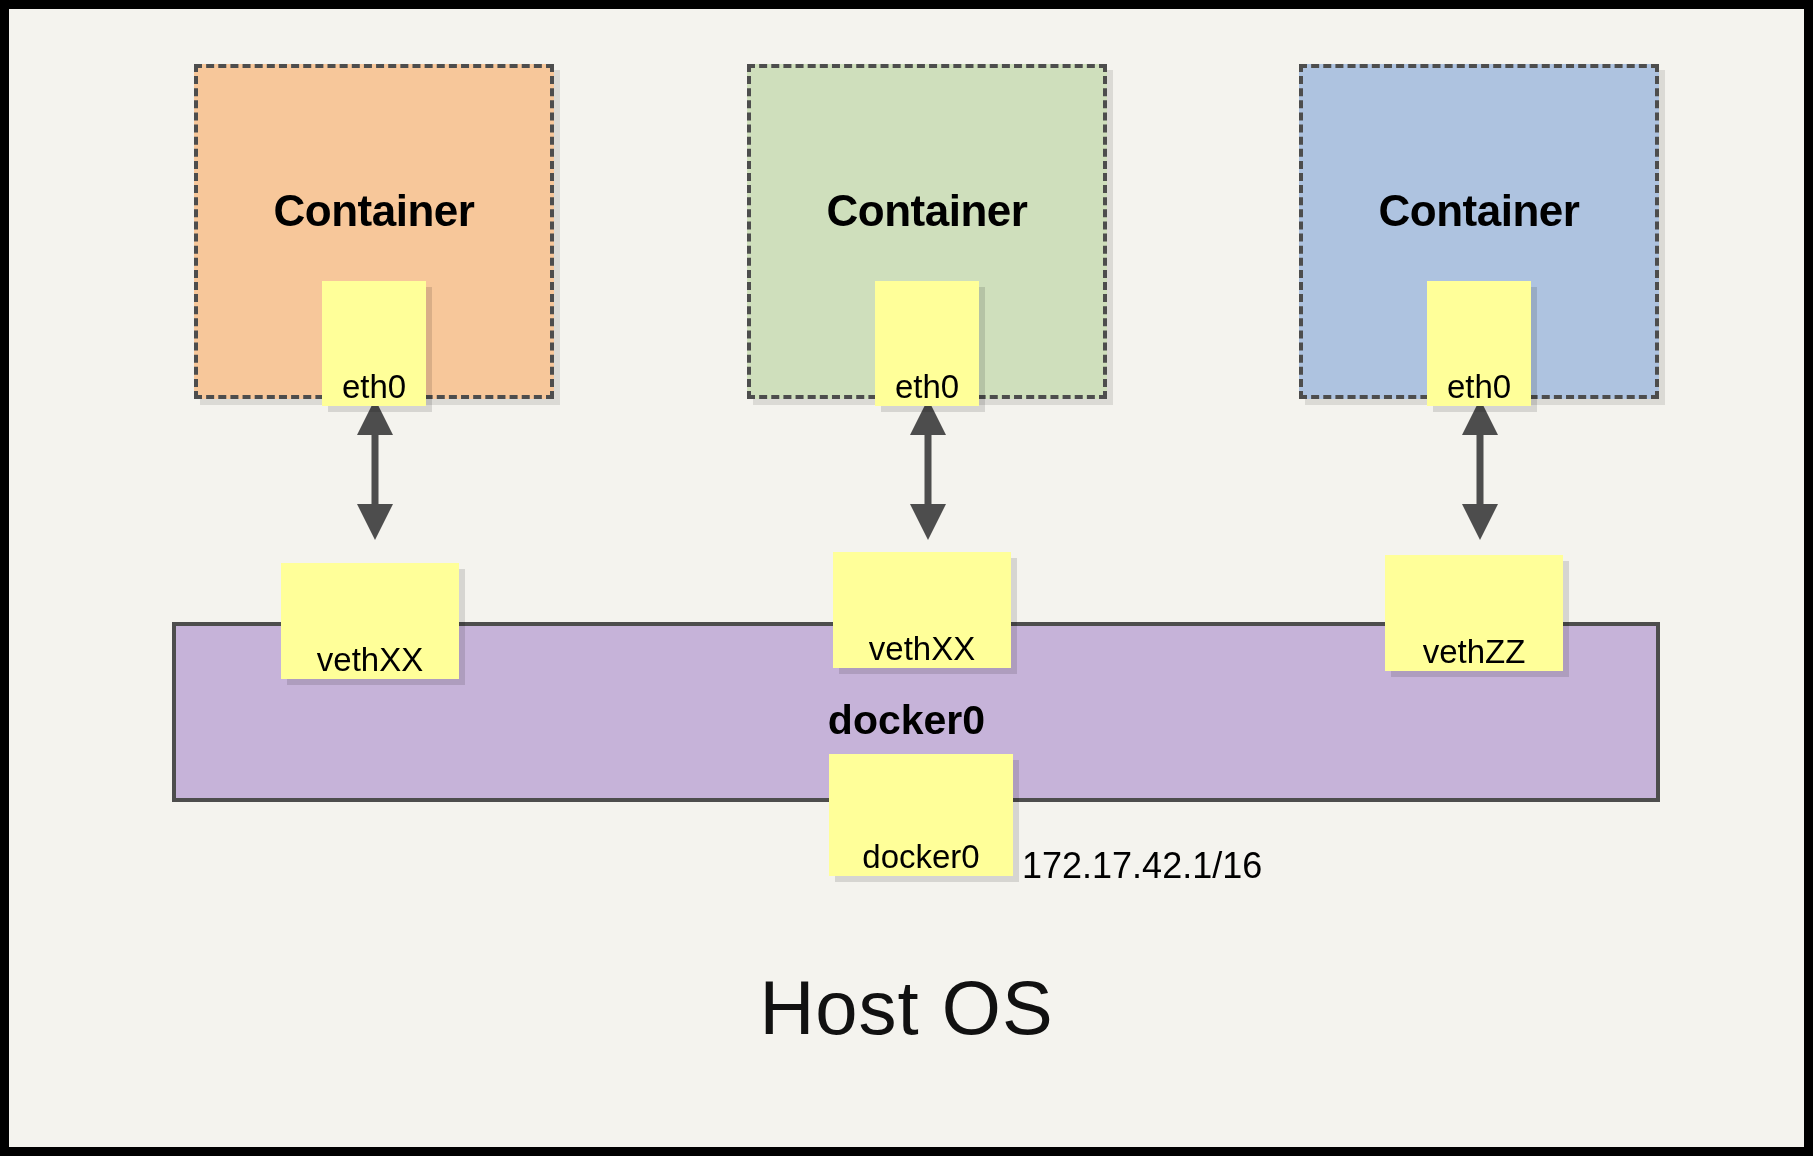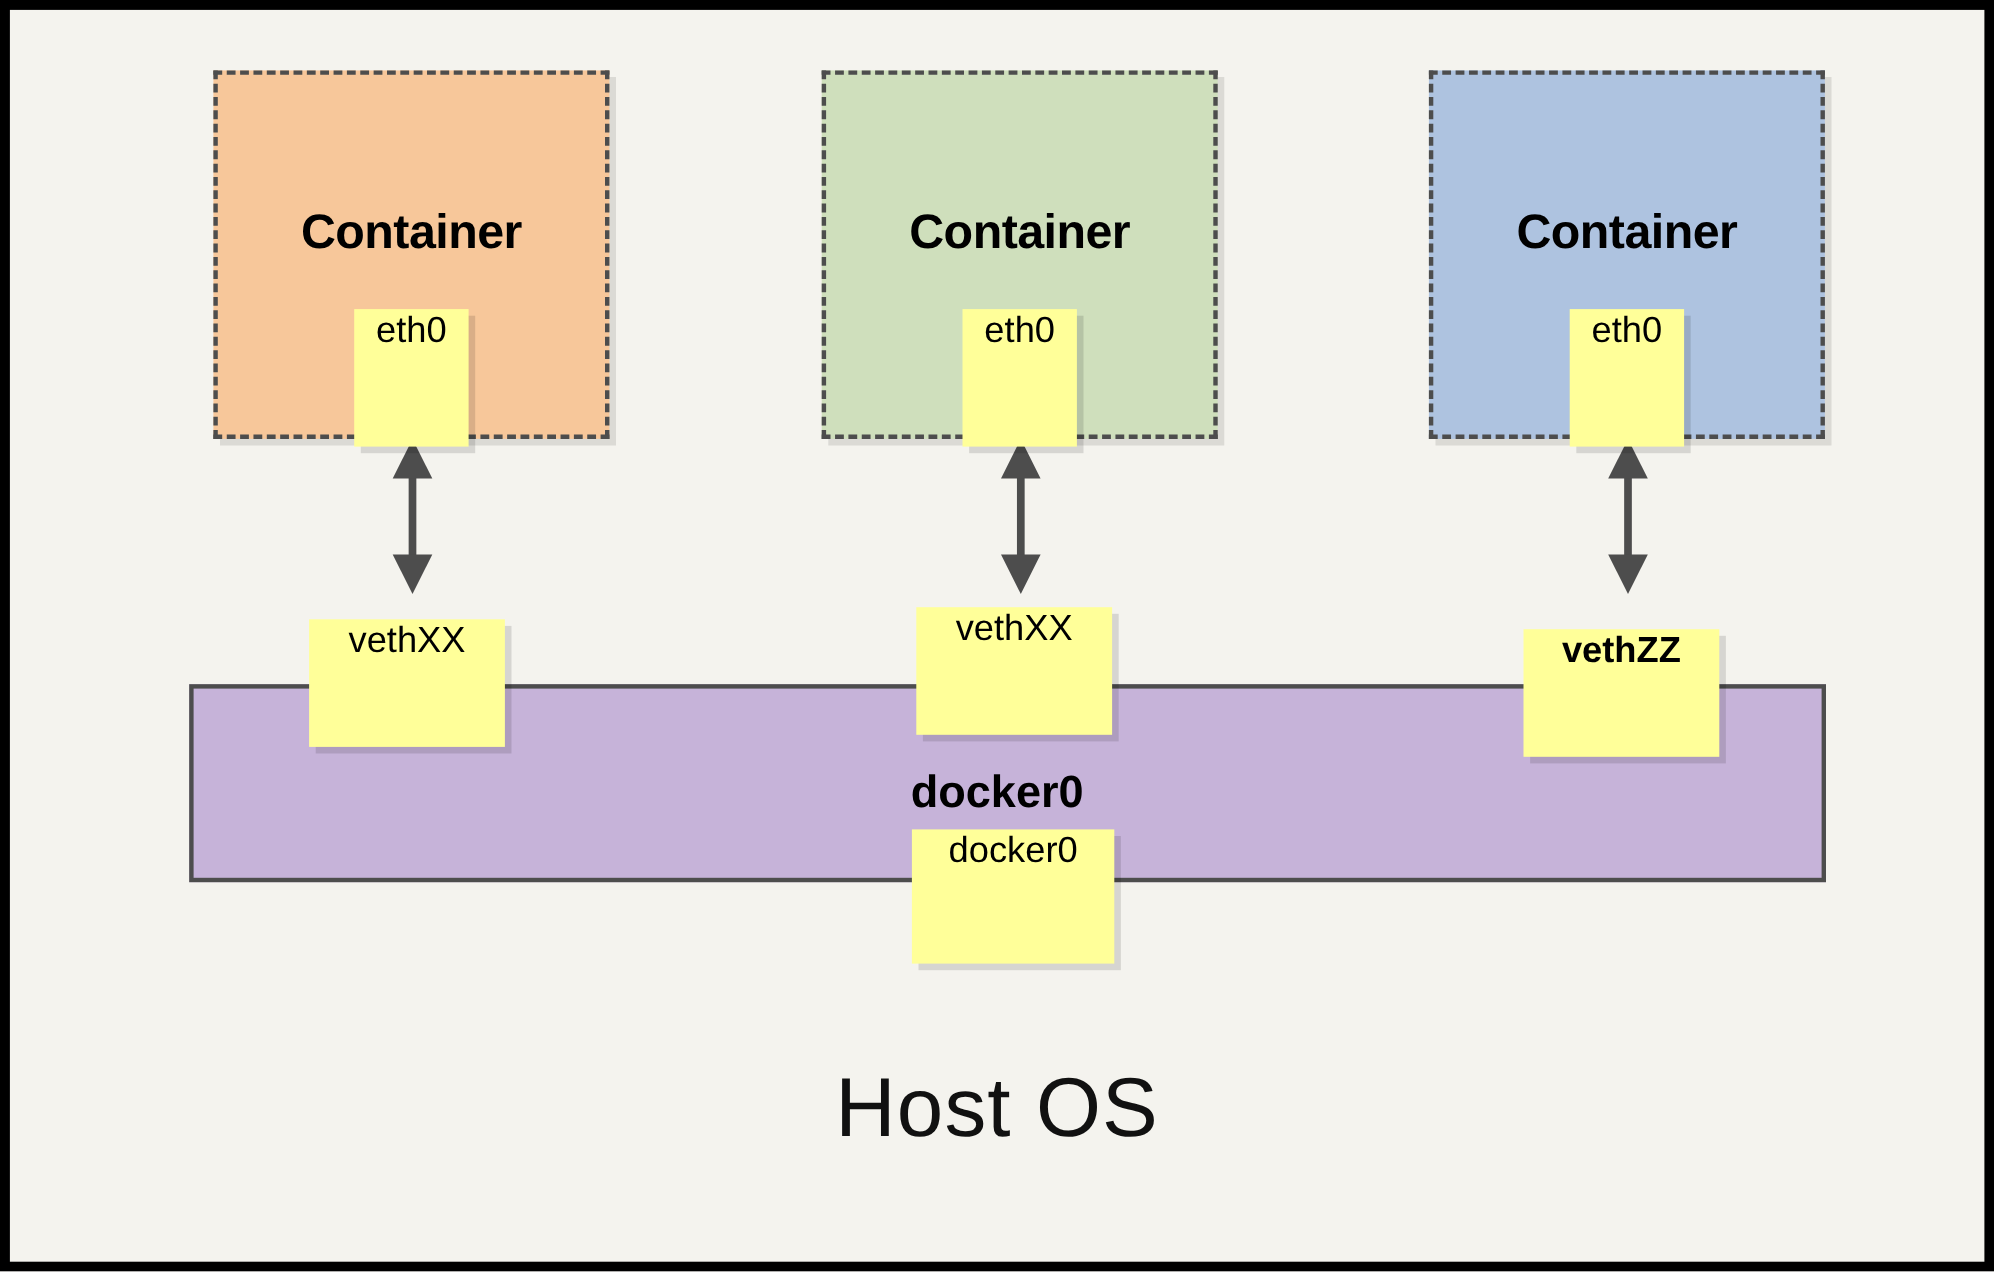--- a/index.html
+++ b/index.html
@@ -36,21 +36,21 @@
     color: #000000;
     letter-spacing: -0.5px;
   }
 
   
   .chip {
     position: absolute;
     background: #ffff99;
     box-sizing: border-box;
     display: flex;
-    align-items: flex-start;
+    align-items: flex-end;
     justify-content: center;
     font-size: 33px;
     color: #000000;
     box-shadow: 6px 6px 0 0 rgba(0,0,0,0.12);
     z-index: 6;
   }
 
   
   #bridge-bar {
     position: absolute;
@@ -151,24 +151,25 @@
   <div id="bridge-label">docker0</div>
 
   <div class="chip" style="left:272px; top:543px; width:178px; height:116px;margin-top:11px;">
     <span>vethXX</span>
   </div>
 
   <div class="chip" style="left:824px; top:543px; width:178px; height:116px;">
     <span>vethXX</span>
   </div>
 
-  <div class="chip" style="left:1376px; top:563px; width:178px; height:116px;font-weight:bold;">
+  <div class="chip" style="left:1376px; top:546px; width:178px; height:116px;">
     <span>vethZZ</span>
   </div>
 
   <div class="chip" style="left:820px; top:745px; width:184px; height:122px;">
     <span>docker0</span>
   </div>
 
+  <div id="ip-label">172.17.42.1/16</div>
 
   <div id="host-os-label">Host OS</div>
 
 </div>
 
 </body></html>

